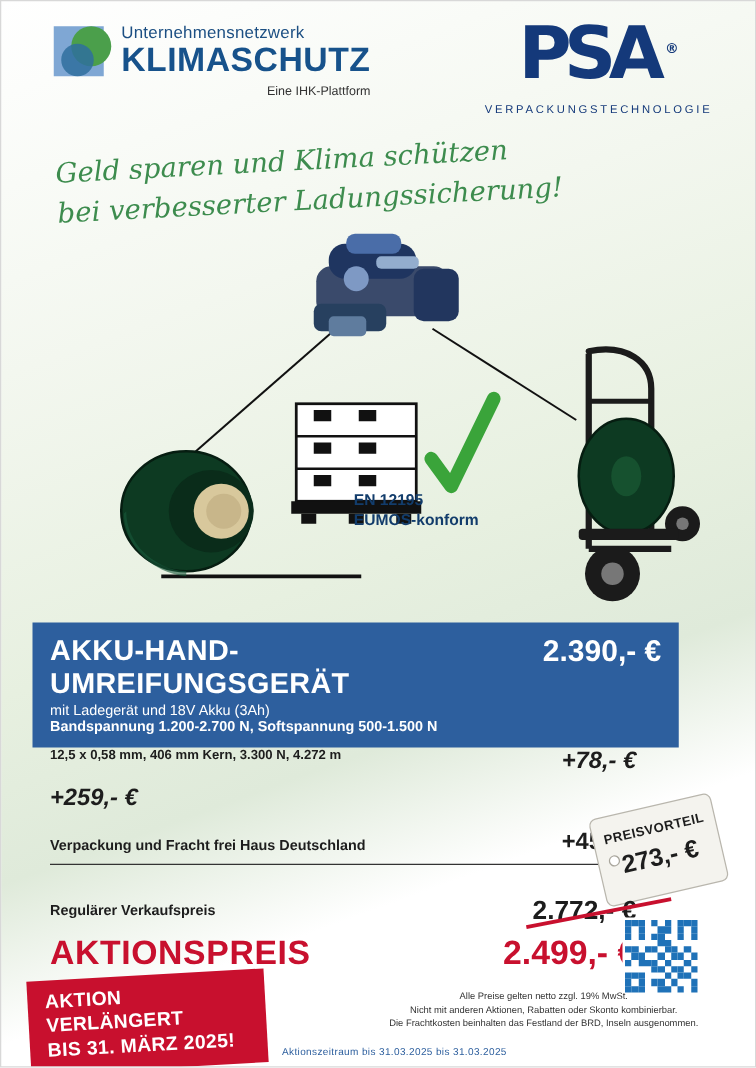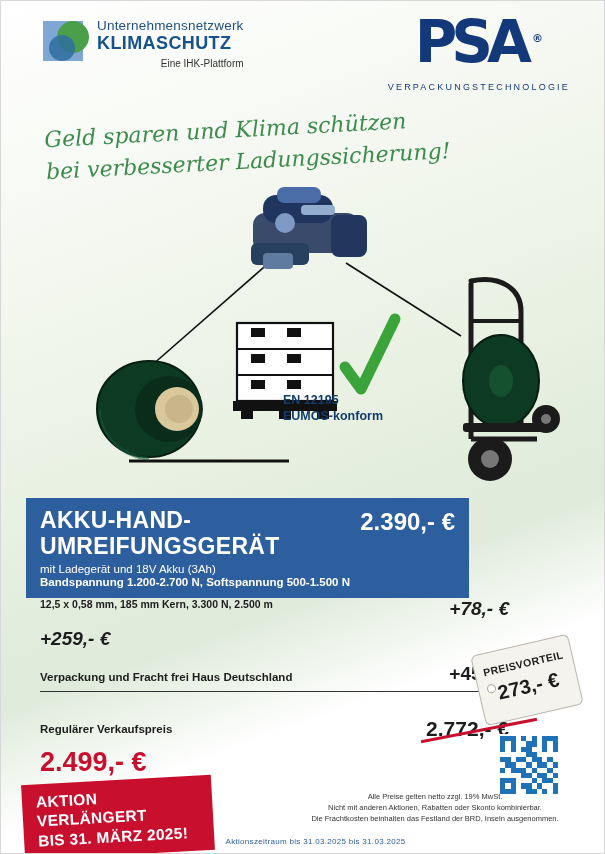--- a/index.html
+++ b/index.html
@@ -60,21 +60,21 @@
     background: #2f6e9e;
     opacity: .85;
   }
   .logo-left .txt .l1 {
     font-size: 13.5px;
     color: #1c4f83;
     letter-spacing: .2px;
     line-height: 1.1;
   }
   .logo-left .txt .l2 {
-    font-size: 18px;
+    font-size: 27px;
     font-weight: bold;
     color: #17528b;
     letter-spacing: .4px;
     line-height: 1.1;
   }
   .logo-left .txt .l3 {
     font-size: 10px;
     color: #333;
     text-align: right;
     margin-top: 4px;
@@ -141,21 +141,21 @@
     font-weight: bold;
     line-height: 1.25;
     text-align: left;
   }
 
   
   .band {
     position: absolute;
     left: 25px;
     top: 497px;
-    width: 443px;
+    width: 517px;
     background: #2d5f9e;
     color: #ffffff;
     padding: 9px 14px 10px 14px;
     box-sizing: border-box;
   }
   .band .title-row {
     display: flex;
     justify-content: space-between;
     align-items: flex-start;
   }
@@ -505,21 +505,21 @@
       </div>
       <div class="price">2.390,- €</div>
     </div>
     <div class="sub1">mit Ladegerät und 18V Akku (3Ah)</div>
     <div class="sub2">Bandspannung 1.200-2.700 N, Softspannung 500-1.500 N</div>
   </div>
 
   <div class="items">
     <div class="item-row">
       <div>
-        <div class="item-desc">12,5 x 0,58 mm, 185 mm Kern, 3.300 N, 2.500 m</div>
+        <div class="item-desc">12,5 x 0,58 mm, 406 mm Kern, 3.300 N, 4.272 m</div>
       </div>
       <div class="item-price">+78,- €</div>
     </div>
 
     <div class="spacer-8"></div>
 
     <div class="item-row">
       <div class="item-price">+259,- €</div>
     </div>
 
@@ -539,20 +539,21 @@
 
   <div class="summary">
     <div class="sum-row1">
       <div class="sum-label">Regulärer Verkaufspreis</div>
       <div class="strike-wrap">
         <span class="old-price">2.772,- €</span>
         <span class="strike-line"></span>
       </div>
     </div>
     <div class="sum-row2">
+      <div class="aktion-label">AKTIONSPREIS</div>
       <div class="aktion-price">2.499,- €</div>
     </div>
   </div>
 
   <div class="qr">
     <div class="qr-grid">
       <i class="on"></i>
         <i class="on"></i>
         <i class="on"></i>
         <i></i>

